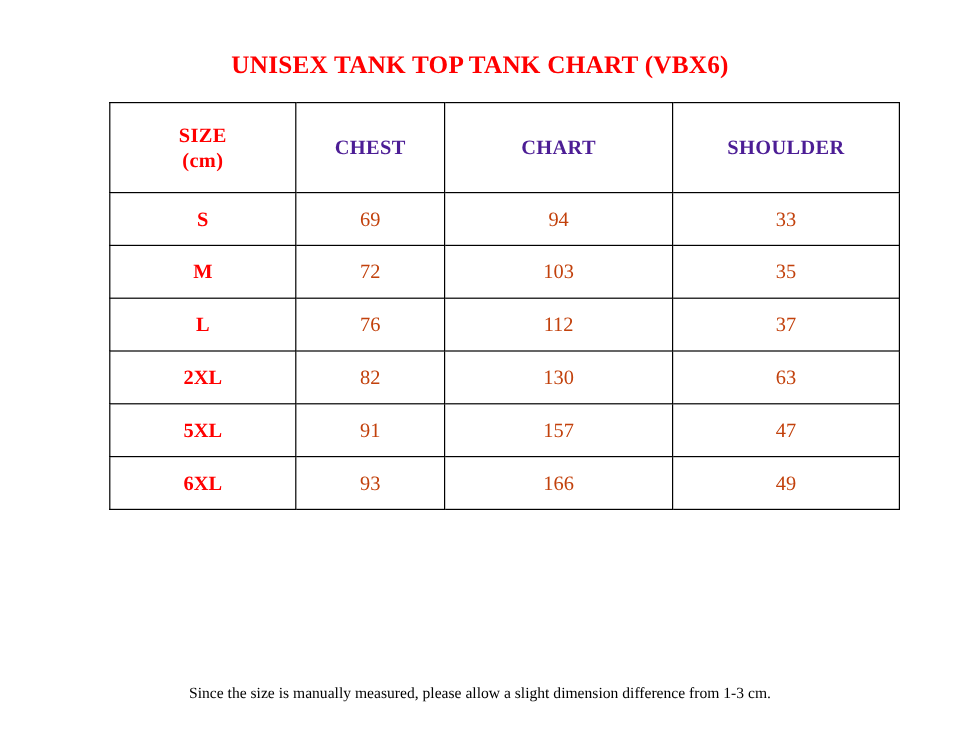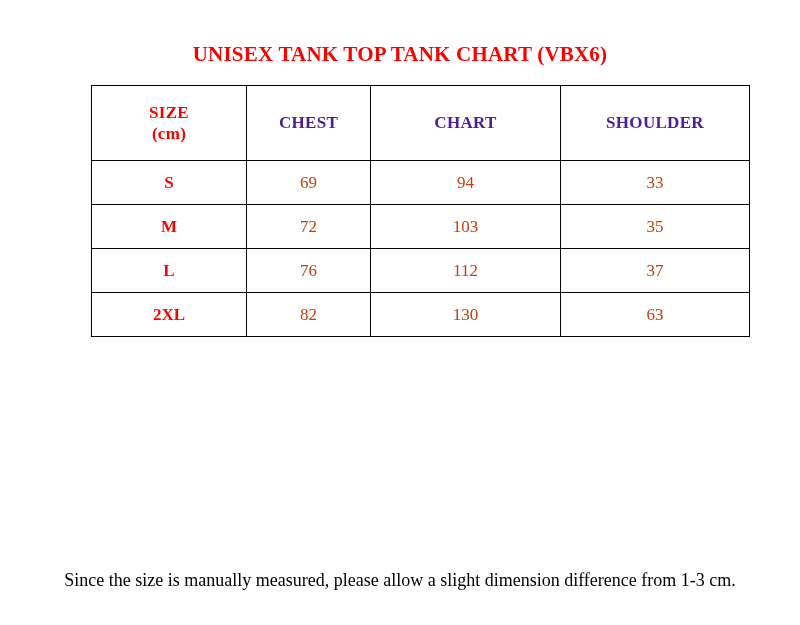--- a/index.html
+++ b/index.html
@@ -70,21 +70,21 @@
   col.c-size { width: 155px; }
   col.c-chest { width: 124px; }
   col.c-length { width: 190px; }
   col.c-shoulder { width: 189px; }
   .footnote {
     position: absolute;
     top: 570px;
     left: 0;
     width: 800px;
     text-align: center;
-    font-size: 18px;
+    font-size: 13px;
     color: #000000;
     font-family: "Liberation Serif", serif;
   }
 </style>
 </head>
 <body>
 
 <div class="page">
 
   <div class="chart-title">UNISEX TANK TOP TANK CHART (VBX6)</div>
@@ -125,18 +125,30 @@
         <td>76</td>
         <td>112</td>
         <td>37</td>
       </tr>
       <tr>
         <td class="size-cell">2XL</td>
         <td>82</td>
         <td>130</td>
         <td>63</td>
       </tr>
+      <tr>
+        <td class="size-cell">5XL</td>
+        <td>91</td>
+        <td>157</td>
+        <td>47</td>
+      </tr>
+      <tr>
+        <td class="size-cell">6XL</td>
+        <td>93</td>
+        <td>166</td>
+        <td>49</td>
+      </tr>
     </tbody>
   </table>
 
   <div class="footnote">Since the size is manually measured, please allow a slight dimension difference from 1-3 cm.</div>
 
 </div>
 
 </body></html>

